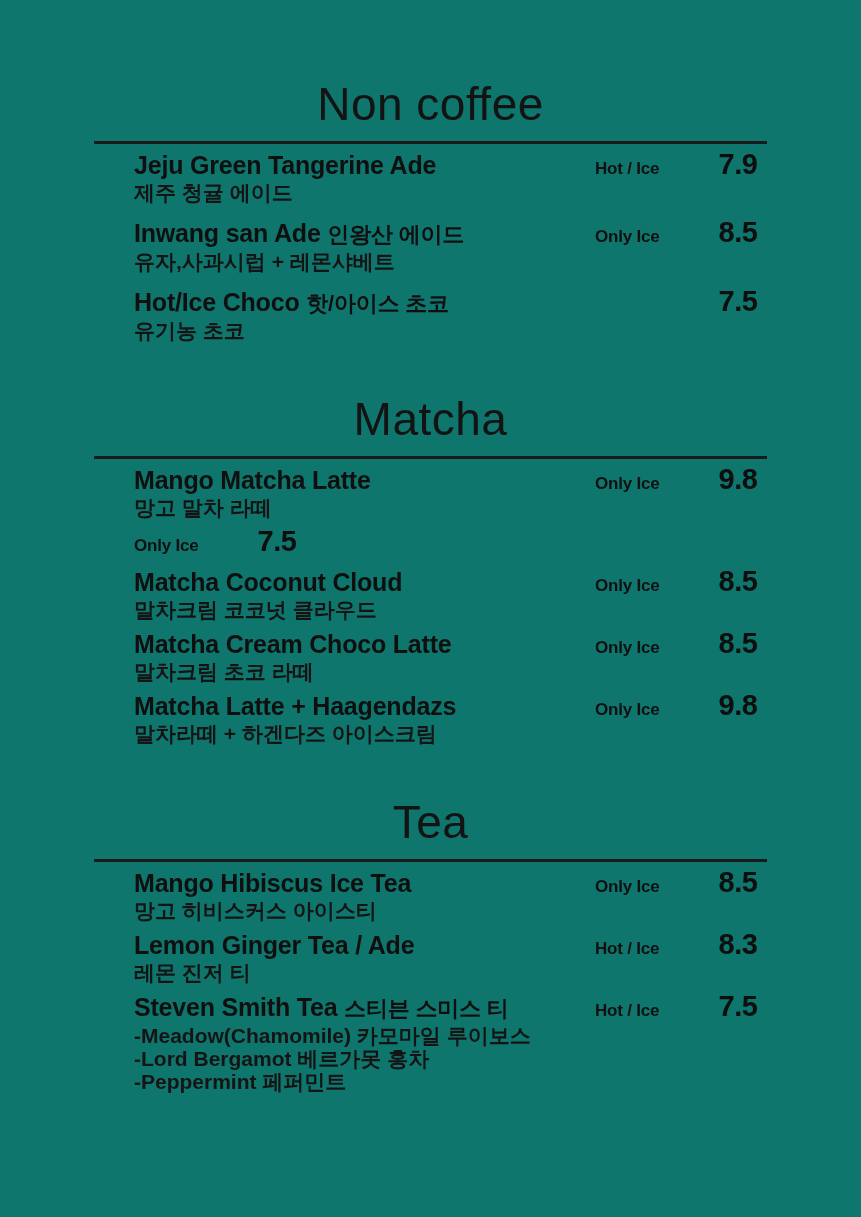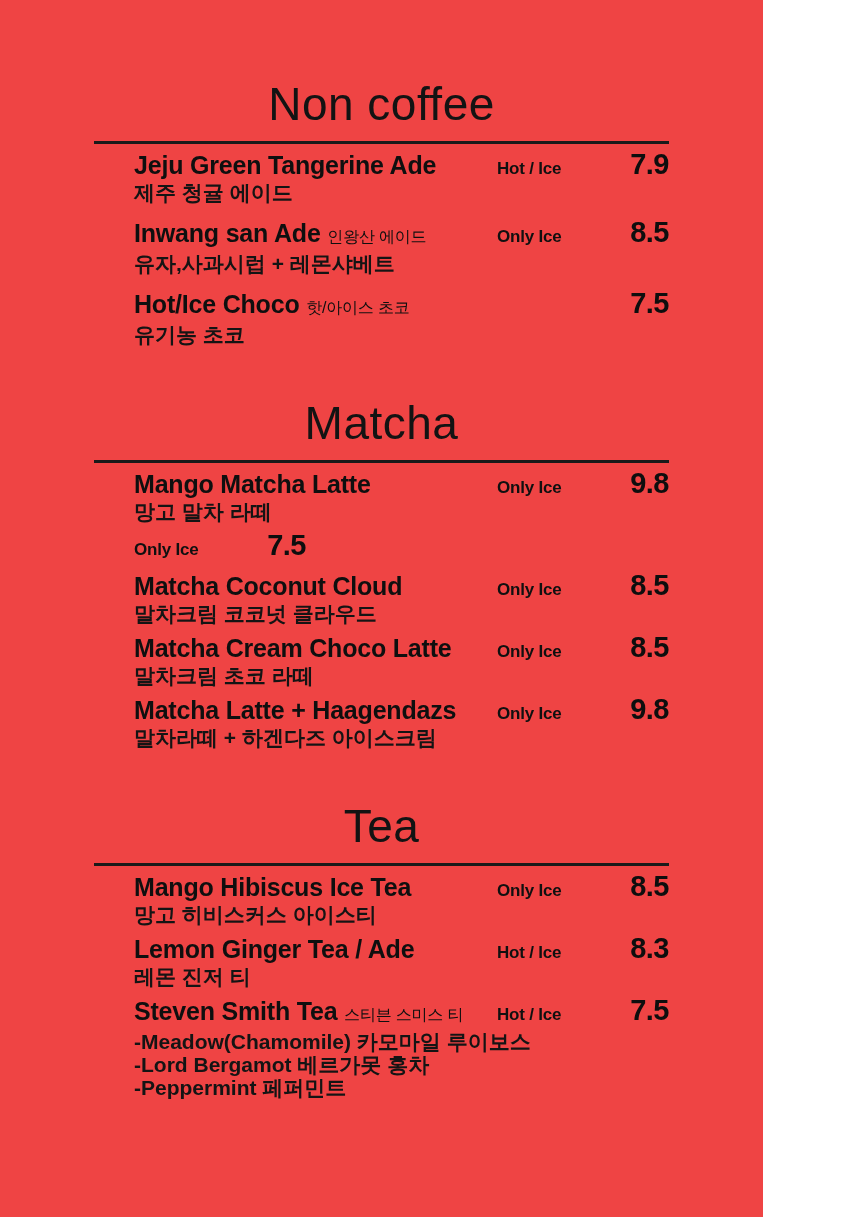--- a/index.html
+++ b/index.html
@@ -2,24 +2,24 @@
 <html><head>
 <meta charset="utf-8">
 <style>
   html, body {
     margin: 0;
     padding: 0;
     background: #ffffff;
   }
   .page {
     position: relative;
-    width: 763px;
+    width: 861px;
     height: 1217px;
     box-sizing: border-box;
-    background: #ef4444;
+    background: #0f766e;
     color: #111111;
     font-family: "Liberation Sans", "DejaVu Sans", sans-serif;
     padding: 78px 94px 0 94px;
     overflow: hidden;
   }
   .section { margin: 0; }
   .section + .section { margin-top: 52px; }
   .section-title {
     font-size: 46px;
     font-weight: 400;
@@ -46,22 +46,22 @@
   .item-left { flex: 1 1 auto; min-width: 0; }
   .item-title {
     font-size: 25px;
     font-weight: 700;
     line-height: 29px;
     letter-spacing: -0.2px;
     color: #0f0f0f;
     white-space: nowrap;
   }
   .nm-kr {
-    font-size: 16px;
-    font-weight: 400;
+    font-size: 22px;
+    font-weight: 700;
   }
   .nm-kr:empty { display: none; }
   .item-sub {
     font-size: 21px;
     font-weight: 600;
     line-height: 21px;
     margin-top: 2px;
     color: #141414;
     white-space: nowrap;
   }
@@ -78,21 +78,21 @@
     font-size: 17px;
     font-weight: 700;
     letter-spacing: -0.2px;
     margin-right: 10px;
     white-space: nowrap;
     color: #101010;
   }
   .price {
     flex: 0 0 58px;
     width: 58px;
-    text-align: right;
+    text-align: center;
     font-size: 29px;
     font-weight: 700;
     letter-spacing: -0.5px;
     color: #0e0e0e;
   }
 </style>
 </head>
 <body>
 
 <div class="page">

